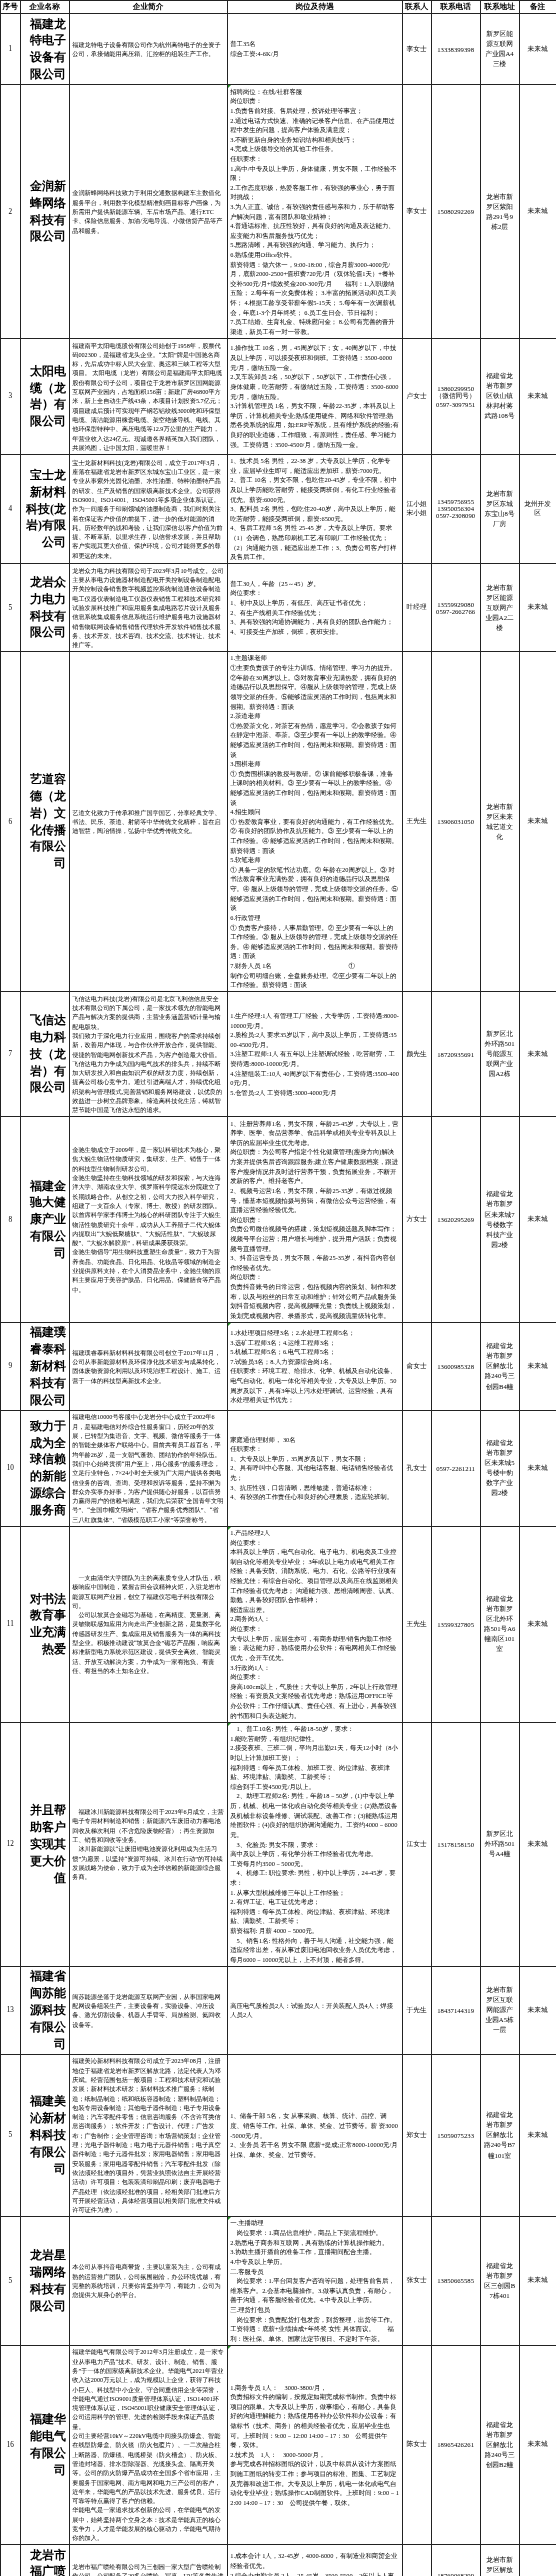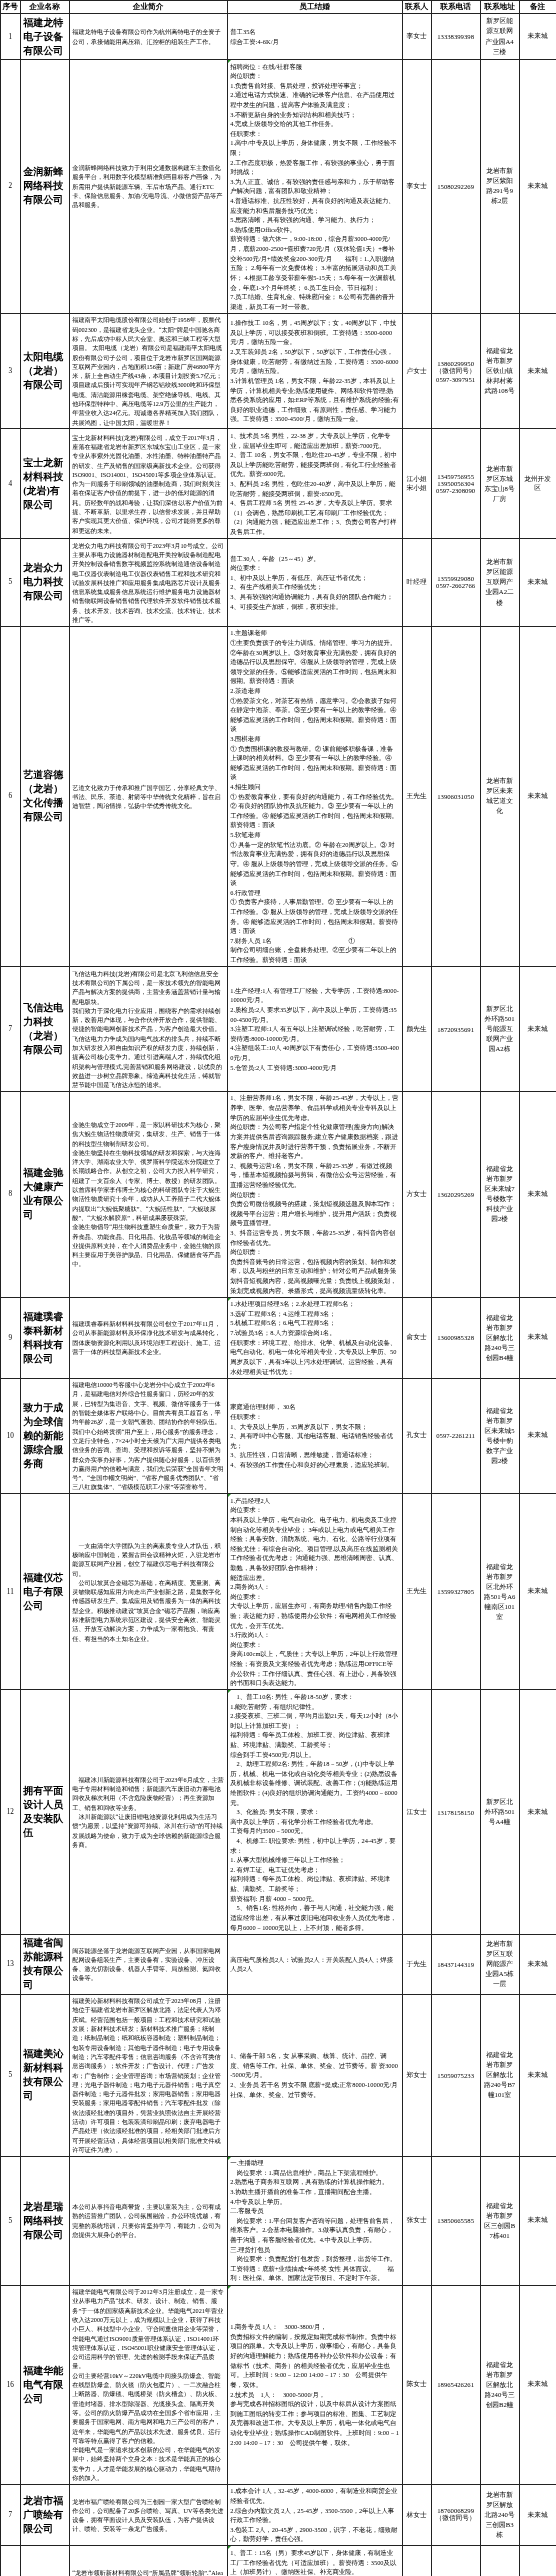--- a/index.html
+++ b/index.html
@@ -5,21 +5,21 @@
   html,body{margin:0;padding:0;background:#fff;color:#000;}
   body{font-family:"Liberation Serif","DejaVu Serif",serif;width:556px;}
   table{border-collapse:collapse;width:556px;table-layout:fixed;background:#fff;}
   col.w-no{width:19.6px}col.w-company{width:49px}col.w-intro{width:158px}col.w-jobs{width:175px}
   col.w-contact{width:29px}col.w-phone{width:49px}col.w-addr{width:39px}col.w-remark{width:37px}
   th,td{border:0.5px solid #222;vertical-align:middle;overflow:hidden;}
   tr{border-top:1px solid #000;border-bottom:1px solid #000;}
   th{font-size:7.7px;font-weight:700;padding:1px 0.5px;background:#fff;}
   td{padding:1.5px 2.6px;white-space:pre-line;word-break:break-all;position:relative;}
   .c-no{text-align:center;font-size:7.2px;}
-  .c-company{text-align:left;font-weight:700;font-size:10px;line-height:1.4;}
+  .c-company{text-align:right;font-weight:700;font-size:12px;line-height:1.4;}
   .c-intro{font-size:6.2px;line-height:1.5;}
   .c-jobs{font-size:6.4px;line-height:1.5;}
   .c-contact{text-align:center;font-size:6.7px;}
   .c-phone{text-align:center;font-size:6.7px;}
   .c-addr{text-align:center;font-size:6.7px;line-height:1.5;}
   .c-remark{text-align:center;font-size:6.7px;}
   .mark::before{content:"";position:absolute;top:0;left:0;border-top:3.6px solid #1e8a1e;border-right:3.6px solid transparent;}
 </style>
 </head>
 <body>
@@ -33,21 +33,21 @@
     <col class="w-contact">
       <col class="w-phone">
       <col class="w-addr">
       <col class="w-remark">
   </colgroup>
   <thead>
     <tr>
       <th>序号</th>
       <th>企业名称</th>
       <th>企业简介</th>
-      <th>员工结婚</th>
+      <th>岗位及待遇</th>
       <th>联系人</th>
       <th>联系电话</th>
       <th>联系地址</th>
       <th>备注</th>
     </tr>
   </thead>
   <tbody id="rows">
       <tr>
         <td class="c-no">1</td>
         <td class="c-company">福建龙特电子设备有限公司</td>
@@ -210,41 +210,41 @@
 2、具有呼叫中心客服、其他电话客服、电话销售经验者优先；
 3、抗压性强，口齿清晰，思维敏捷，普通话标准；
 4、有较强的工作责任心和良好的心理素质，适应轮班制。</td>
         <td class="c-contact">孔女士</td>
         <td class="c-phone">0597-2261211</td>
         <td class="c-addr">福建省龙岩市新罗区未来城5号楼中豹数字产业园2楼</td>
         <td class="c-remark">未来城</td>
       </tr>
       <tr>
         <td class="c-no">11</td>
-        <td class="c-company">福建仪芯电子有限公司</td>
+        <td class="c-company">对书法教育事业充满热爱</td>
         <td class="c-intro">　一支由清华大学团队为主的高素质专业人才队伍，积极响应中国制造，紧握古田会议精神火炬，入驻龙岩市能源互联网产业园，创立了福建仪芯电子科技有限公司。
 　公司以坡莫合金磁芯为基础，在高精度、宽量测、高灵敏物联感知应用方向走出产业创新之路，是集数字化传感器研发生产、集成应用及销售服务为一体的高科技型企业。积极推动建设“坡莫合金”磁芯产品圈，响应高标准新型电力系统示范区建设，提供安全高效、智能灵活、开放互动解决方案，力争成为一家有抱负、有责任、有担当的本土知名企业。</td>
         <td class="c-jobs mark">1.产品经理2人
 岗位要求：
 本科及以上学历，电气自动化、电子电力、机电类及工业控制自动化等相关专业毕业； 3年或以上电力或电气相关工作经验；具备安防、消防系统、电力、石化、公路等行业项有经验尤佳；有综合自动化、项目管理,以及高压在线监测相关工作经验者优先考虑； 沟通能力强、思维清晰周密、认真、勤勉，具备较好团队合作精神；
 能适应出差。
 2.商务岗3人：
 岗位要求：
 大专以上学历，应届生亦可，有商务助理/销售内勤工作经验；表达能力好，熟练使用办公软件；有电网相关工作经验优先，会开车优先。
 3.行政岗1人：
 岗位要求：
 身高160cm以上，气质佳；大专以上学历，2年以上行政管理经验；有资质及文案经验者优先考虑；熟练运用OFFICE等办公软件；工作仔细认真、责任心强、有上进心，具备较强的书面和口头表达能力。</td>
         <td class="c-contact">王先生</td>
         <td class="c-phone">13599327805</td>
         <td class="c-addr">福建省龙岩市新罗区北外环路501号A6幢南区101室</td>
         <td class="c-remark">未来城</td>
       </tr>
       <tr>
         <td class="c-no">12</td>
-        <td class="c-company">拥有平面设计人员及安装队伍</td>
+        <td class="c-company">并且帮助客户实现其更大价值</td>
         <td class="c-intro">　福建冰川新能源科技有限公司于2023年6月成立，主营电子专用材料制造和销售；新能源汽车废旧动力蓄电池回收及梯次利用（不含危险废物经营）；再生资源加工、销售和回收等业务。
 　冰川新能源以“让废旧锂电池资源化利用成为生活习惯”为愿景，以坚持“资源可持续、冰川在行动”的可持续发展战略为使命，致力于成为全球信赖的新能源综合服务商。</td>
         <td class="c-jobs mark">　1、普工10名: 男性，年龄18-50岁，要求：
 1.能吃苦耐劳，有组织纪律性。
 2.接受夜班、三班二倒，平均月出勤21天，每天12小时（8小时以上计算加班工资）；
 福利待遇：每年员工体检、加班工资、岗位津贴、夜班津贴、环境津贴、满勤奖、工龄奖等；
 综合到手工资4500元/月以上。
 　2、助理工程师2名: 男性，年龄18－50岁，(1)中专以上学历，机械、机电一体化或自动化类等相关专业；(2)熟悉设备及机械非标设备维修、调试装配、改善工作；(3)能熟练运用绘图软件；(4)良好的组织协调沟通能力。工资约4000－6000元。
 　3、化验员: 男女不限，要求：
 高中及以上学历，有化学分析工作经验者优先考虑。

